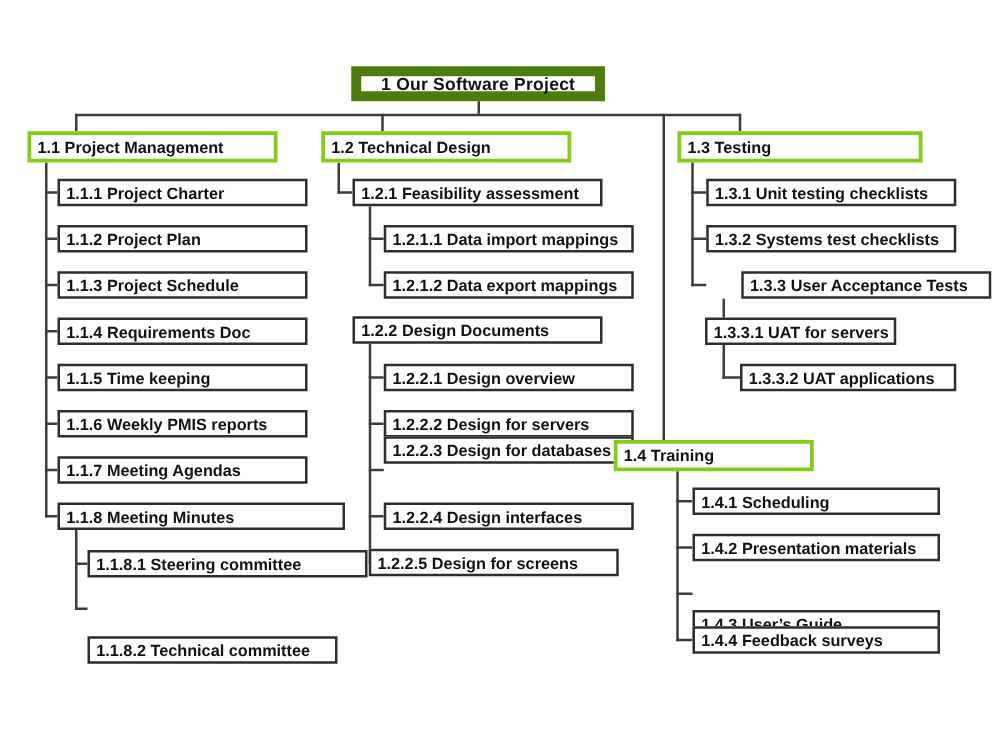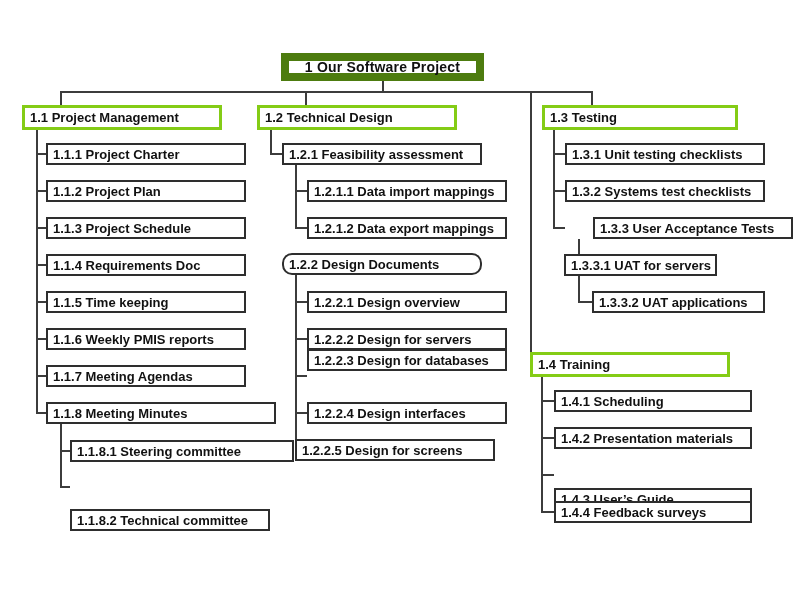--- a/index.html
+++ b/index.html
@@ -88,33 +88,33 @@
   <div class="box" style="left:46px;top:328px;width:200px;">1.1.6 Weekly PMIS reports</div>
   <div class="box" style="left:46px;top:365px;width:200px;">1.1.7 Meeting Agendas</div>
   <div class="box" style="left:46px;top:402px;width:230px;">1.1.8 Meeting Minutes</div>
   <div class="box" style="left:70px;top:440px;width:224px;">1.1.8.1 Steering committee</div>
   <div class="box" style="left:70px;top:477px;width:200px;margin-top:32px;">1.1.8.2 Technical committee</div>
 
   <div class="box lvl2" style="left:257px;top:105px;width:200px;">1.2 Technical Design</div>
   <div class="box" style="left:282px;top:143px;width:200px;">1.2.1 Feasibility assessment</div>
   <div class="box" style="left:307px;top:180px;width:200px;">1.2.1.1 Data import mappings</div>
   <div class="box" style="left:307px;top:217px;width:200px;">1.2.1.2 Data export mappings</div>
-  <div class="box" style="left:282px;top:253px;width:200px;border-radius:10px;">1.2.2 Design Documents</div>
+  <div class="box" style="left:282px;top:253px;width:200px;">1.2.2 Design Documents</div>
   <div class="box" style="left:307px;top:291px;width:200px;">1.2.2.1 Design overview</div>
   <div class="box" style="left:307px;top:328px;width:200px;">1.2.2.2 Design for servers</div>
   <div class="box" style="left:307px;top:349px;width:200px;">1.2.2.3 Design for databases</div>
   <div class="box" style="left:307px;top:402px;width:200px;">1.2.2.4 Design interfaces</div>
   <div class="box" style="left:295px;top:439px;width:200px;">1.2.2.5 Design for screens</div>
 
   <div class="box lvl2" style="left:542px;top:105px;width:196px;">1.3 Testing</div>
   <div class="box" style="left:565px;top:143px;width:200px;">1.3.1 Unit testing checklists</div>
   <div class="box" style="left:565px;top:180px;width:200px;">1.3.2 Systems test checklists</div>
   <div class="box" style="left:565px;top:217px;width:200px;margin-left:28px;">1.3.3 User Acceptance Tests</div>
   <div class="box" style="left:564px;top:254px;width:153px;">1.3.3.1 UAT for servers</div>
   <div class="box" style="left:592px;top:291px;width:173px;">1.3.3.2 UAT applications</div>
 
-  <div class="box lvl2" style="left:530px;top:352px;width:200px;">1.4 Training</div>
+  <div class="box lvl2" style="left:491px;top:352px;width:160px;">1.4 Training</div>
   <div class="box" style="left:554px;top:390px;width:198px;">1.4.1 Scheduling</div>
   <div class="box" style="left:554px;top:427px;width:198px;">1.4.2 Presentation materials</div>
   <div class="box" style="left:554px;top:488px;width:198px;">1.4.3 User’s Guide</div>
   <div class="box" style="left:554px;top:501px;width:198px;">1.4.4 Feedback surveys</div>
 
 </div>
 
 </body></html>

